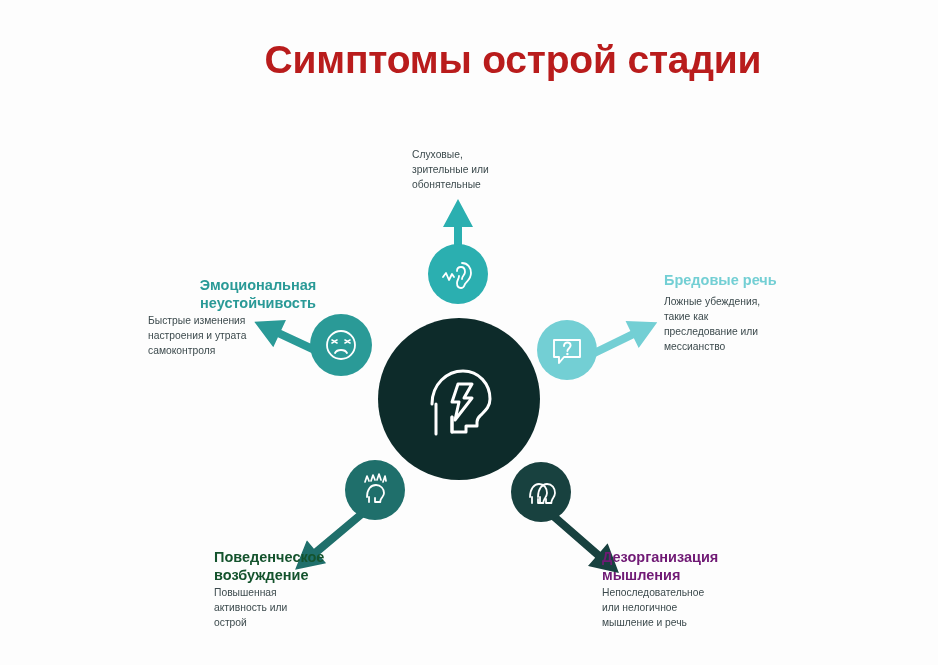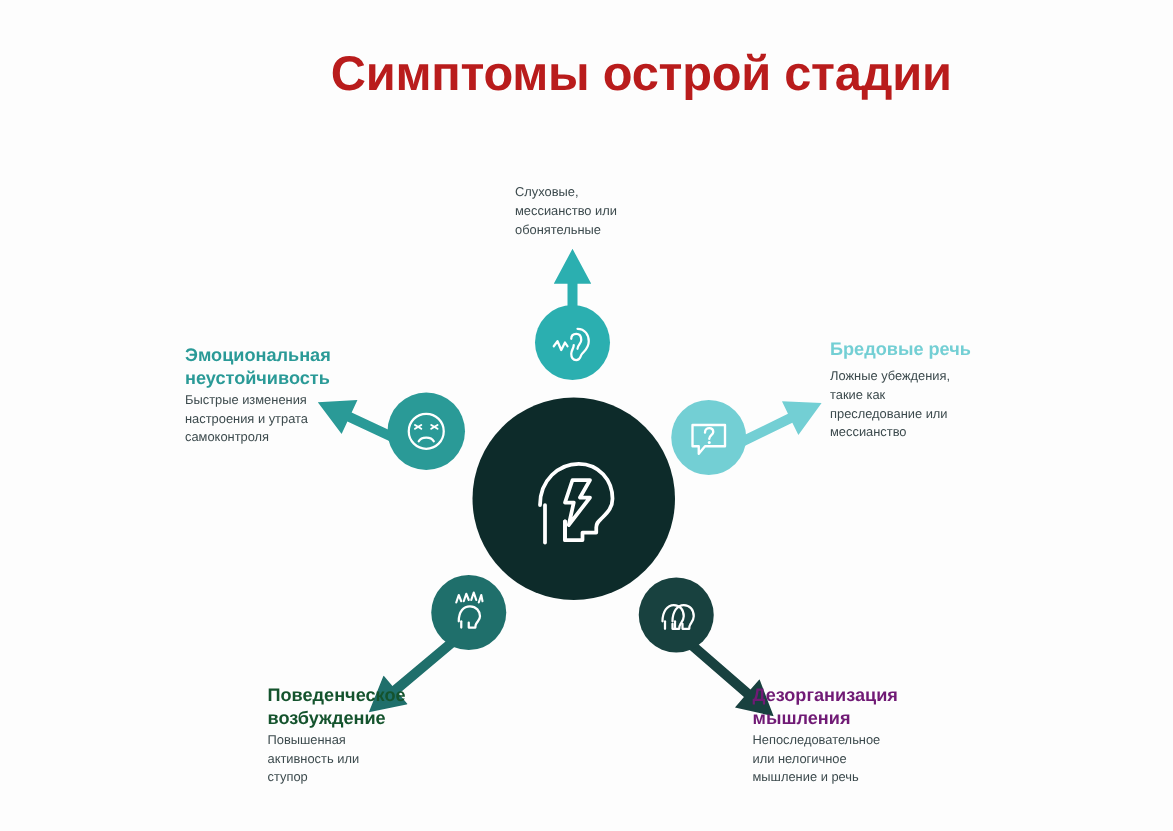--- a/index.html
+++ b/index.html
@@ -157,40 +157,40 @@
                  C21.4 28 21.4 29 21.4 30 L16 30 L16 26" fill="none" stroke="#ffffff" stroke-width="1.8" stroke-linecap="round" stroke-linejoin="round"></path>
         <path d="M10 24 L10 30" fill="none" stroke="#ffffff" stroke-width="1.8" stroke-linecap="round"></path>
         <path d="M16 24 C16 16 20 11 25 11 C30 11 33 15 33 20 C33 23 31 25 30 27
                  C29.4 28 29.4 29 29.4 30 L24 30 L24 26" fill="none" stroke="#ffffff" stroke-width="1.8" stroke-linecap="round" stroke-linejoin="round"></path>
         <path d="M18 24 L18 30" fill="none" stroke="#ffffff" stroke-width="1.8" stroke-linecap="round"></path>
       </svg>
     </span>
   </div>
 
   <div class="node-desc" style="left:412px; top:148px; width:160px; white-space:pre-line;">Слуховые,
-мессианство или
+зрительные или
 обонятельные</div>
 
-  <div class="node-label" style="left:148px; top:277px; width:220px; color:#2a9a97; white-space:pre-line;">Эмоциональная
+  <div class="node-label" style="left:148px; top:277px; width:220px; color:#2a9a97; white-space:pre-line;text-align:center;">Эмоциональная
 неустойчивость</div>
   <div class="node-desc" style="left:148px; top:314px; width:180px; white-space:pre-line;">Быстрые изменения
 настроения и утрата
 самоконтроля</div>
 
   <div class="node-label" style="left:664px; top:272px; width:220px; color:#73cfd4; white-space:pre-line;">Бредовые речь</div>
   <div class="node-desc" style="left:664px; top:295px; width:190px; white-space:pre-line;">Ложные убеждения,
 такие как
 преследование или
 мессианство</div>
 
   <div class="node-label" style="left:214px; top:549px; width:230px; color:#14532d; white-space:pre-line;">Поведенческое
 возбуждение</div>
   <div class="node-desc" style="left:214px; top:586px; width:180px; white-space:pre-line;">Повышенная
 активность или
-ступор</div>
+острой</div>
 
   <div class="node-label" style="left:602px; top:549px; width:240px; color:#701a75; white-space:pre-line;">Дезорганизация
 мышления</div>
   <div class="node-desc" style="left:602px; top:586px; width:200px; white-space:pre-line;">Непоследовательное
 или нелогичное
 мышление и речь</div>
 
 </div>
 
 </body></html>

